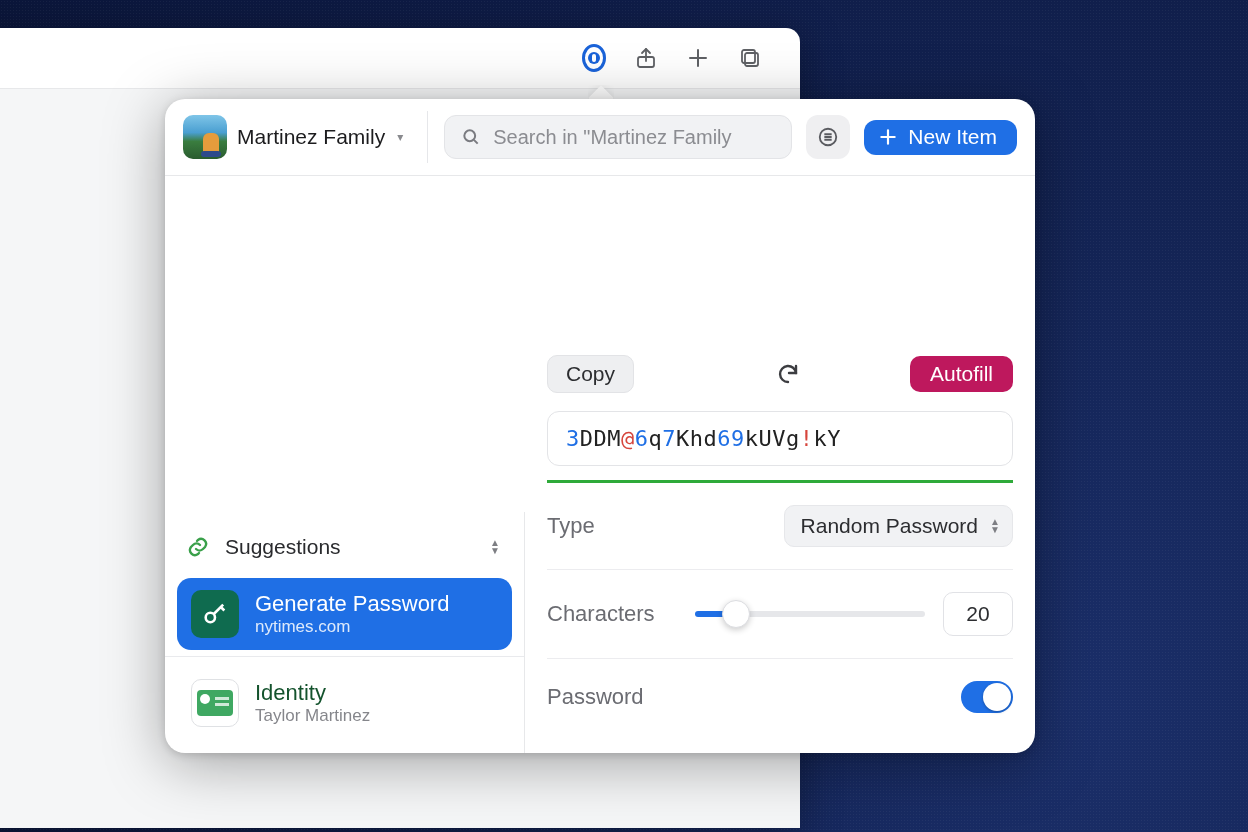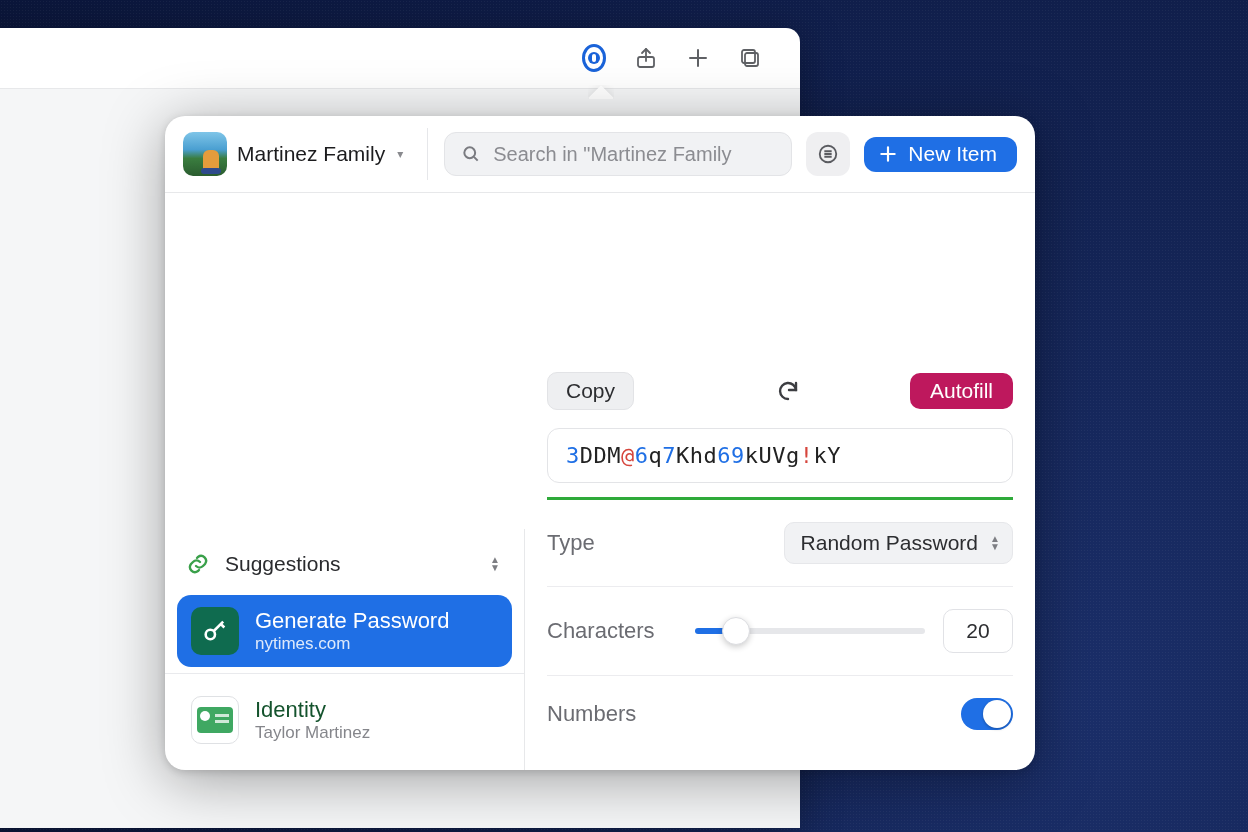--- a/index.html
+++ b/index.html
@@ -71,21 +71,21 @@
     position:absolute;
     left: 4px; top: 4px;
     width: 18px; height: 18px;
     background:#fff;
     transform: rotate(45deg);
     box-shadow: 0 0 10px rgba(0,0,0,0.1);
   }
 
   .popover {
     position: absolute;
-    left: 165px; top: 116px;
+    left: 165px; top: 99px;
     width: 870px; height: 654px;
     background: #fff;
     border-radius: 20px;
     box-shadow: 0 10px 60px rgba(0,0,0,0.35), 0 2px 8px rgba(0,0,0,0.15);
     display: flex; flex-direction: column;
   }
   .pop-header {
     display:flex; align-items:center;
     padding: 12px 18px 12px 14px;
     gap: 14px;
@@ -415,19 +415,19 @@
             <div class="slider-thumb"></div>
           </div>
           <div class="char-value">
             <span>20</span>
           </div>
         </div>
       </div>
 
 
       <div class="setting-row">
-        <span class="setting-label">Numbers</span>
+        <span class="setting-label">Password</span>
         <div class="toggle on"></div>
       </div>
 
     </div>
   </div>
 </div>
 
 </body></html>

